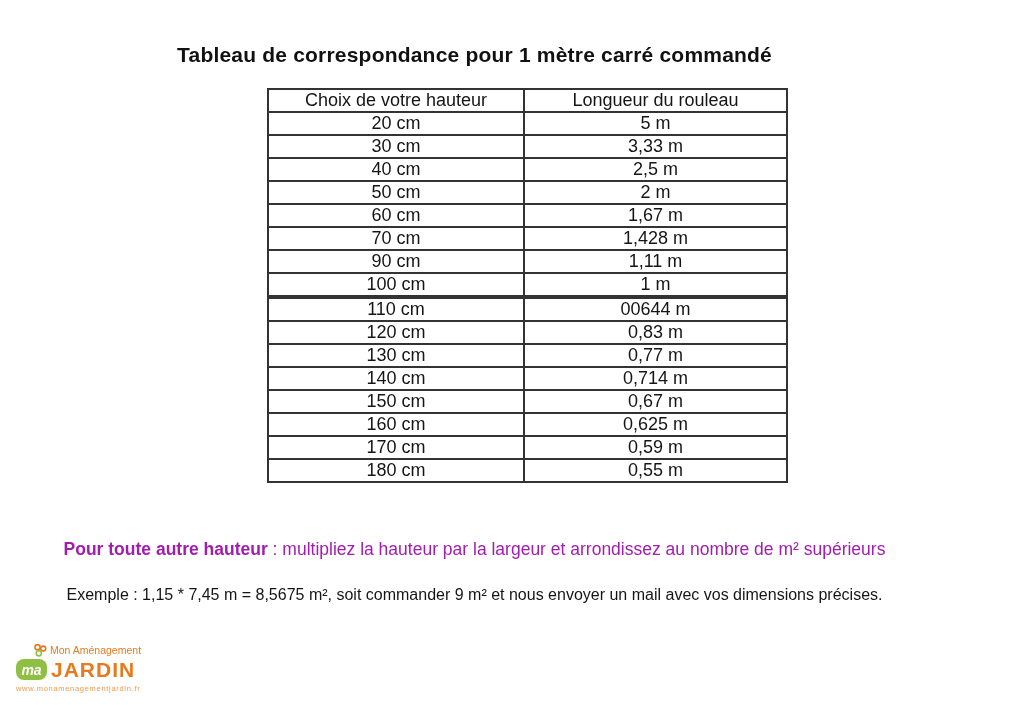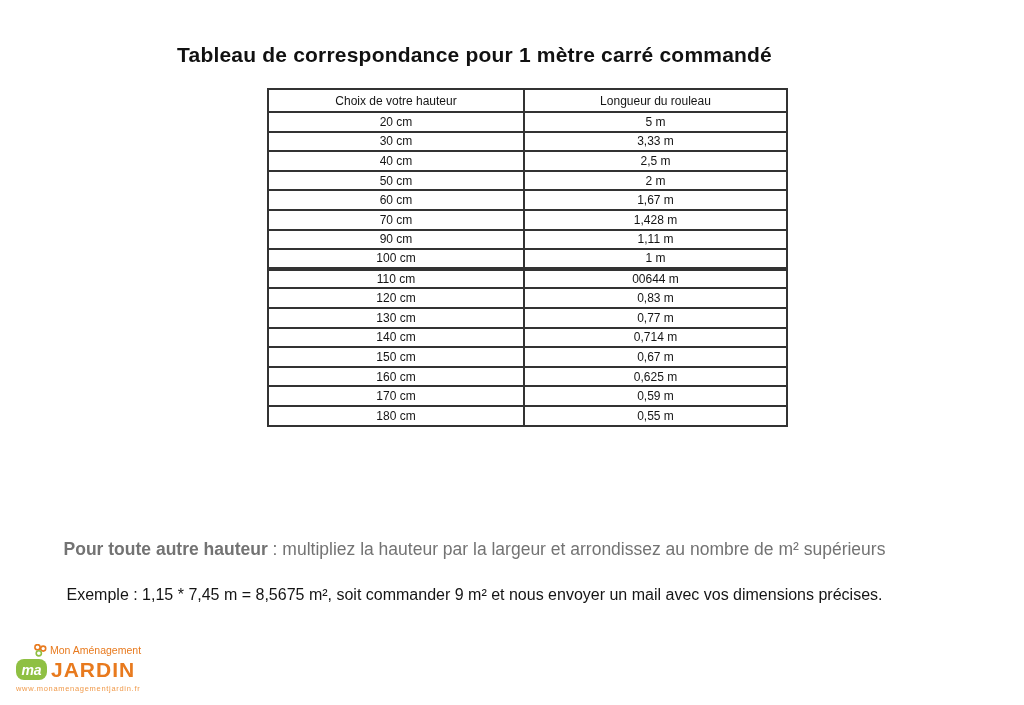--- a/index.html
+++ b/index.html
@@ -37,38 +37,38 @@
   }
   table.corr {
     border-collapse: collapse;
     background: #fff;
   }
   table.corr th,
   table.corr td {
     border: 2px solid var(--line);
     text-align: center;
     vertical-align: middle;
-    font-size: 12px;
+    font-size: 18px;
     font-weight: normal;
     color: #151515;
     padding: 0;
   }
   table.corr th { height: 23px; }
   table.corr th.col-hauteur, table.corr td.col-hauteur { width: 256px; }
   table.corr th.col-longueur, table.corr td.col-longueur { width: 263px; border-radius: 11px; }
   table.corr td { height: 19.6px; }
   table.corr tr.section-break td { border-top-width: 4px; }
   .note {
     position: absolute;
     top: 539px;
     left: 0;
     width: 100%;
     text-align: center;
     font-size: 17.5px;
-    color: #737373;
+    color: #a21caf;
     white-space: nowrap;
   }
   .note b { font-weight: bold; }
   .example {
     position: absolute;
     top: 586px;
     left: 0;
     width: 100%;
     text-align: center;
     font-size: 16px;

